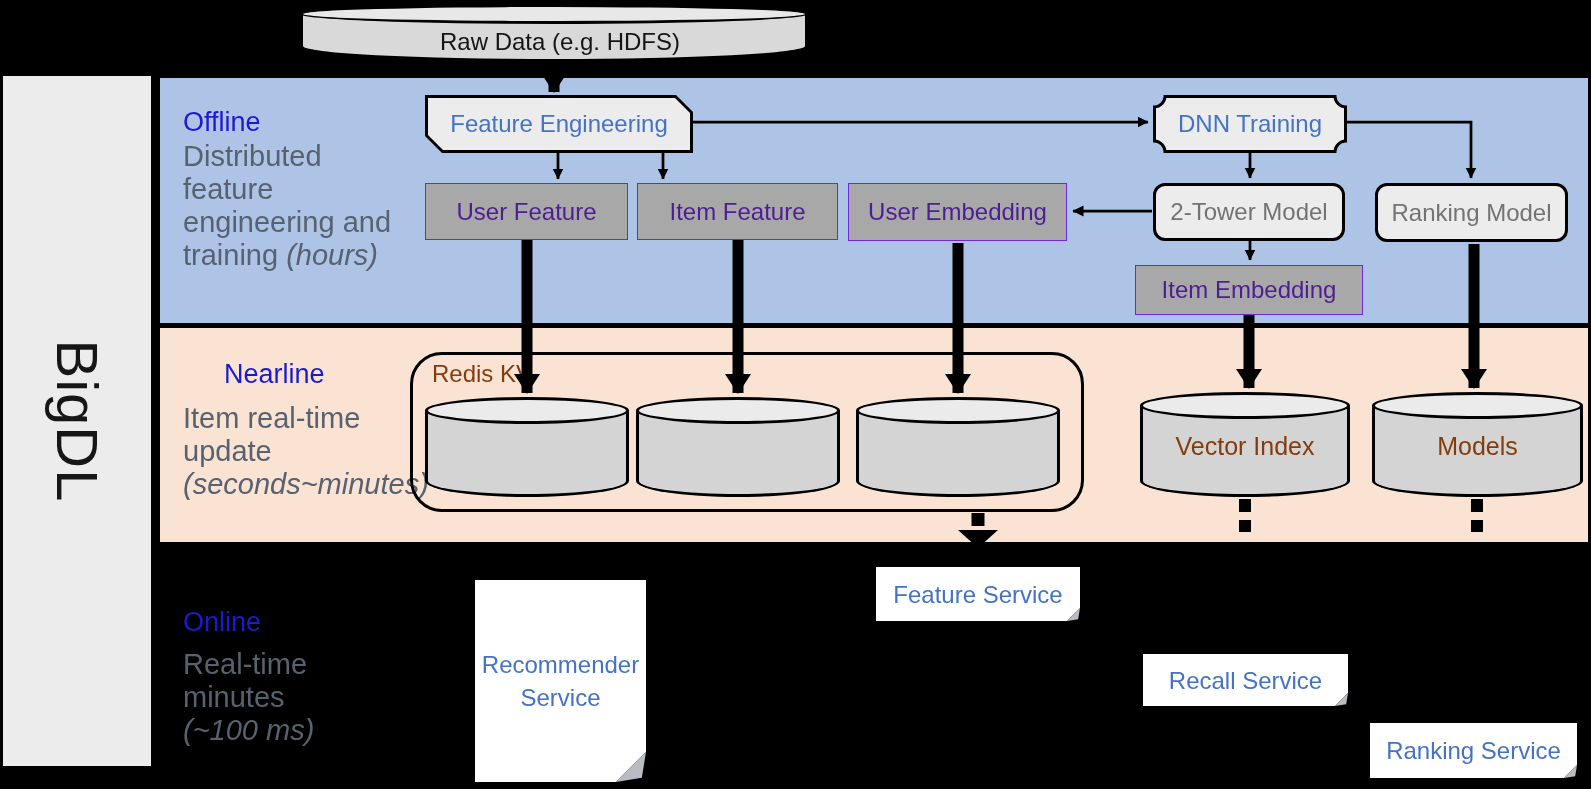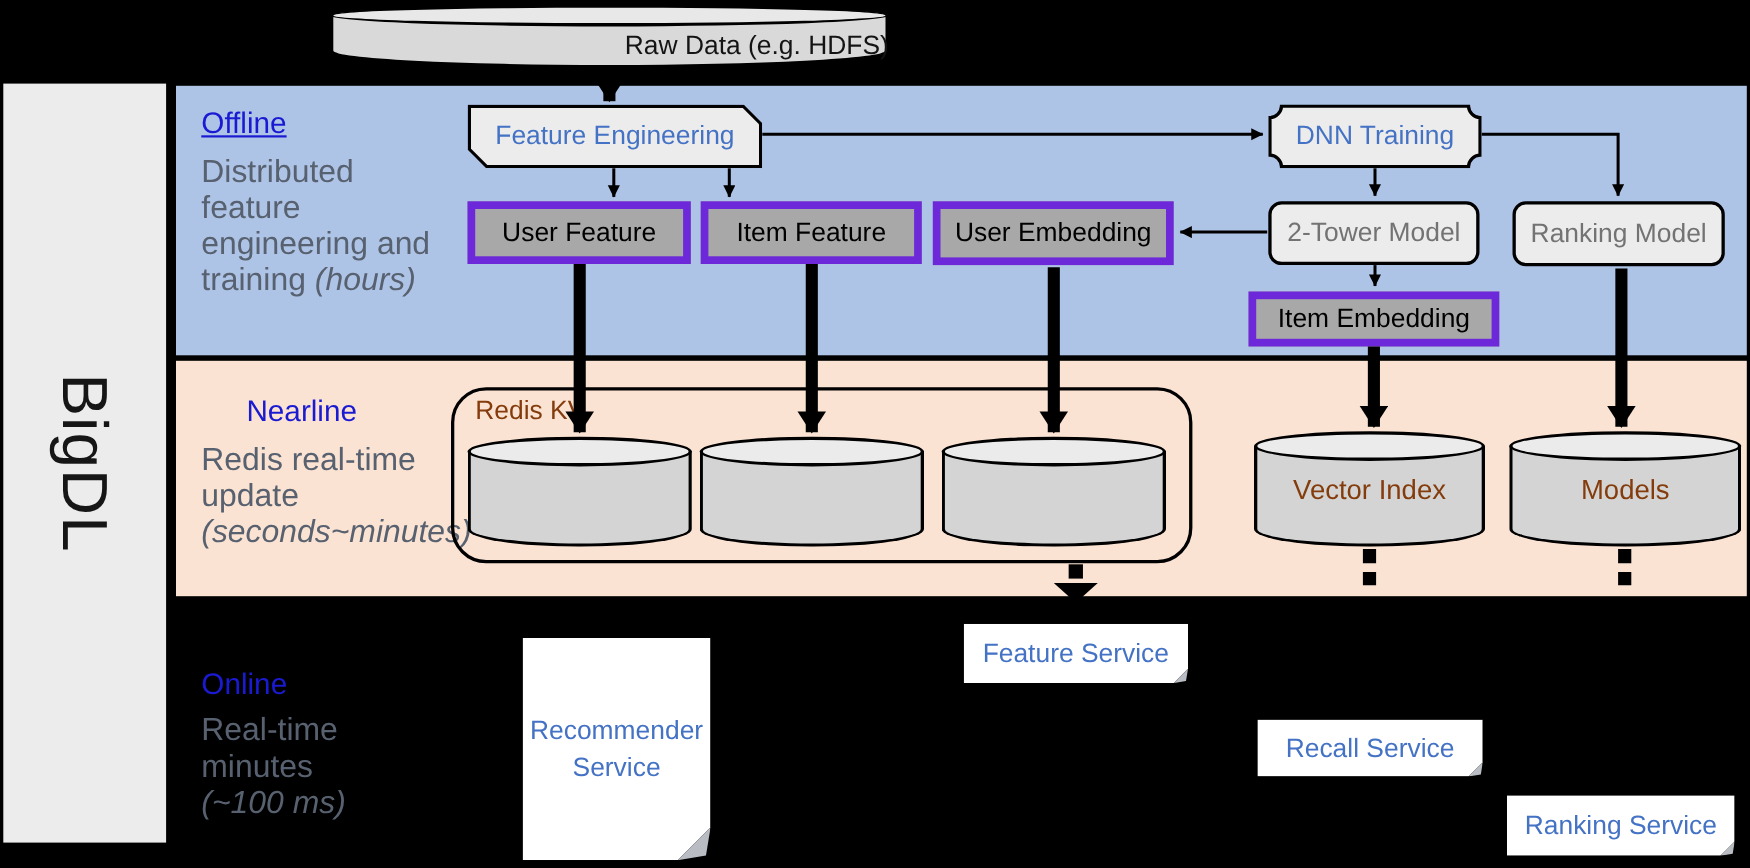--- a/index.html
+++ b/index.html
@@ -19,21 +19,21 @@
            font-size:58px; letter-spacing:1px; color:#161616; white-space:nowrap; }
 
   
   .sec-title { position:absolute; color:#1a1ad2; font-size:27px; }
   .sec-desc  { position:absolute; color:#58616f; font-size:29px; line-height:33px; }
   .sec-desc i { font-style:italic; }
 
   
   .node { position:absolute; display:flex; align-items:center; justify-content:center;
           box-sizing:border-box; font-size:24px; text-align:center; }
-  .gray-box   { background:#a8a8a8; border:7px solid #6d28d9; color:#000000; }
+  .gray-box   { background:#a8a8a8; border:1px solid #6d28d9; color:#4c1d95; }
   .round-box  { background:#ececec; border:3px solid #000; border-radius:12px; }
   .txt-blue  { color:#4472c4;text-align:center; }
   .txt-green { color:#737373; }
   .txt-brown { color:#843c0c; }
 
   
   .snip-bg { position:absolute; inset:0; background:#000;
      clip-path:polygon(0 0, calc(100% - 17px) 0, 100% 17px, 100% 100%, 17px 100%, 0 calc(100% - 17px)); }
   .snip-fg { position:absolute; inset:3px; background:#ececec;
      clip-path:polygon(0 0, calc(100% - 15px) 0, 100% 15px, 100% 100%, 15px 100%, 0 calc(100% - 15px)); }
@@ -41,21 +41,21 @@
                    font-size:24px; }
 
   
   .cyl { position:absolute; }
   .cyl-body { position:absolute; left:0; right:0; top:13px; bottom:0; background:#d4d4d4;
               border:3px solid #000; border-top:none; box-sizing:border-box;
               border-radius:0 0 50% 50% / 0 0 16px 16px; }
   .cyl-top { position:absolute; left:0; right:0; top:0; height:27px; background:#ebebeb;
              border:3px solid #000; box-sizing:border-box; border-radius:50%; z-index:2; }
   .cyl-label { position:absolute; left:0; right:0; top:40px; text-align:center; font-size:25px; z-index:3; }
-  .raw-label { position:absolute; left:12px; right:0; top:24px; text-align:right; font-size:24px; color:#141414; z-index:3; }
+  .raw-label { position:absolute; left:12px; right:0; top:24px; text-align:center; font-size:24px; color:#141414; z-index:3; }
 
   
   .redis-box { position:absolute; left:410px; top:352px; width:674px; height:160px;
                border:3.5px solid #000; border-radius:32px; box-sizing:border-box; }
   .redis-label { position:absolute; left:432px; top:360px; font-size:24px; }
 
   
   .doc { position:absolute; }
   .doc .paper { position:absolute; inset:0; background:#fff;
      clip-path:polygon(0 0, 100% 0, 100% calc(100% - var(--f)), calc(100% - var(--f)) 100%, 0 100%); }
@@ -71,31 +71,31 @@
 
 <div class="stage">
 
   <div class="band band-offline"></div>
   <div class="band band-nearline"></div>
 
   <div class="sidebar">
     <div class="bigdl">BigDL</div>
   </div>
 
-  <div class="sec-title" style="left:183px; top:97px;text-decoration:underline;">Offline</div>
+  <div class="sec-title" style="left:183px; top:107px;">Offline</div>
   <div class="sec-desc" style="left:183px; top:140px;">
     <div>Distributed</div>
     <div>feature</div>
     <div>engineering and</div>
     <div><span>training </span><i>(hours)</i></div>
   </div>
 
   <div class="sec-title" style="left:183px; top:359px;margin-left:41px;">Nearline</div>
   <div class="sec-desc" style="left:183px; top:402px;">
-    <div>Redis real-time</div>
+    <div>Item real-time</div>
     <div>update</div>
     <div><i>(seconds~minutes)</i></div>
   </div>
 
   <div class="sec-title" style="left:183px; top:607px;">Online</div>
   <div class="sec-desc" style="left:183px; top:648px;">
     <div>Real-time</div>
     <div>minutes</div>
     <div><i>(~100 ms)</i></div>
   </div>

